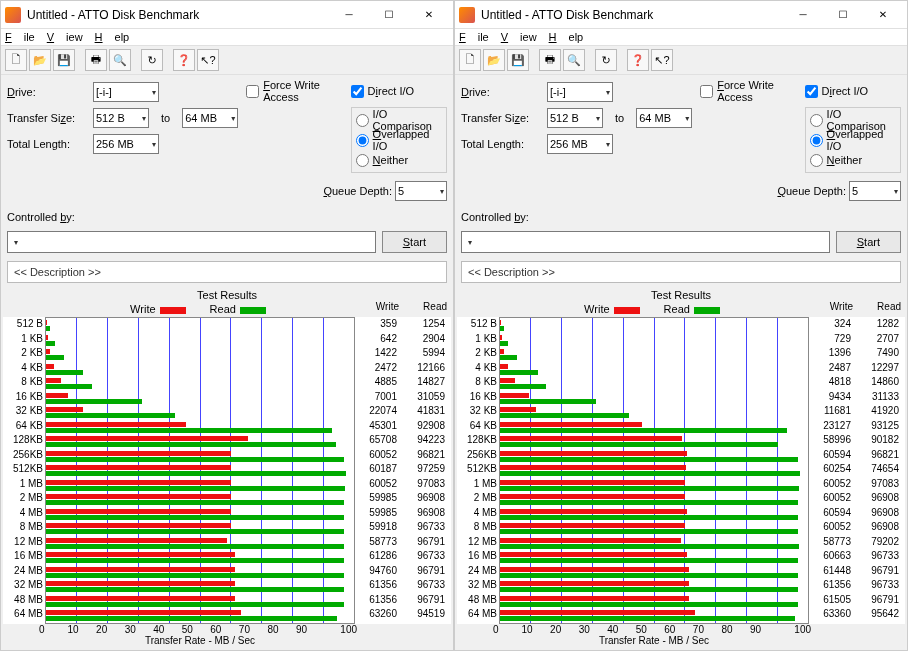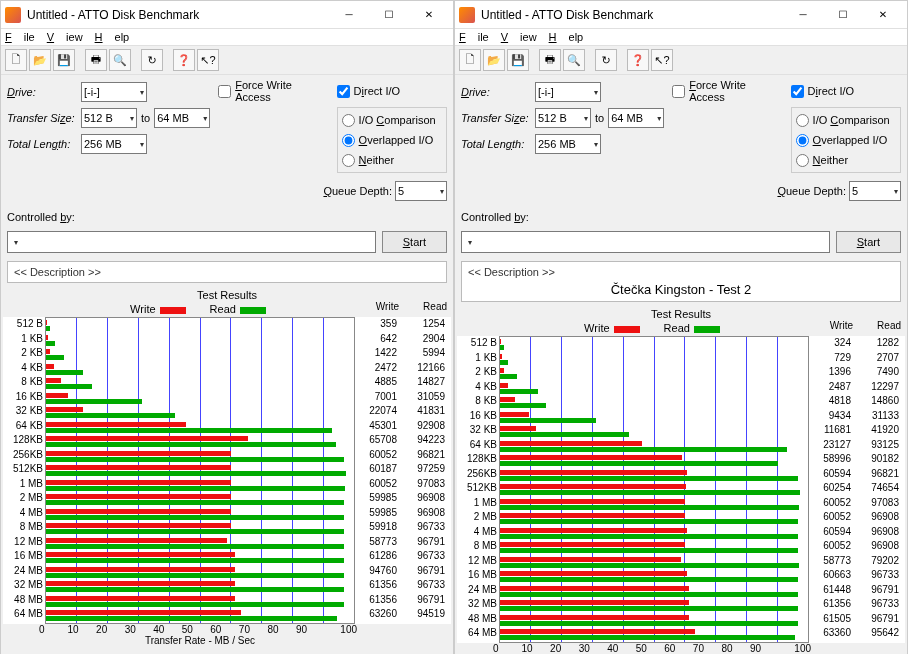--- a/index.html
+++ b/index.html
@@ -66,34 +66,34 @@
   }
   .tsep { width: 6px; }
   .config {
     padding: 6px;
     display: grid;
     grid-template-columns: 1fr 1fr 1fr;
     gap: 4px 8px;
     background: #f0f0f0;
   }
   .config-row { display: flex; align-items: center; height: 22px; }
-  .config-row label.lab { width: 74px; font-style: italic; }
+  .config-row label.lab { width: 86px; }
   .combo {
     border: 1px solid #7a7a7a;
     background: #fff;
     height: 20px;
     font-size: 11px;
     min-width: 52px;
     padding: 0 2px;
     display: flex;
     align-items: center;
     justify-content: space-between;
   }
   .combo::after { content: "▾"; font-size: 8px; margin-left: 4px; color: #333; }
-  .to { margin: 0 4px; }
+  .to { margin: 0 12px; }
   .checkbox-row, .radio-row {
     display: flex; align-items: center; height: 20px;
     font-size: 11px;
   }
   .checkbox-row input, .radio-row input { margin: 0 4px 0 0; }
   .io-group {
     border: 1px solid #ccc;
     padding: 2px 4px;
     background: #f0f0f0;
   }
@@ -560,21 +560,20 @@
     </div>
     <div class="ctrl-row">
       <label>Controlled <span class="underline">b</span>y:</label>
     </div>
     <div class="ctrl-row">
       <div class="combo"></div>
     <div class="btn"><span class="underline">S</span>tart</div>
     </div>
     <div class="desc-box">
       <div class="desc-hdr">&lt;&lt; Description &gt;&gt;</div>
-    <div class="desc-txt">Čtečka Kingston - Test 2</div>
     </div>
     <div class="results-hdr">Test Results</div>
     <div class="col-hdrs">
       <div class="spacer-l"></div>
     <div class="spacer-c legend">
       <span>Write<span class="sw sw-write"></span></span>
       <span>Read<span class="sw sw-read"></span></span>
     </div>
     <div class="wh">Write</div>
     <div class="rh">Read</div>

